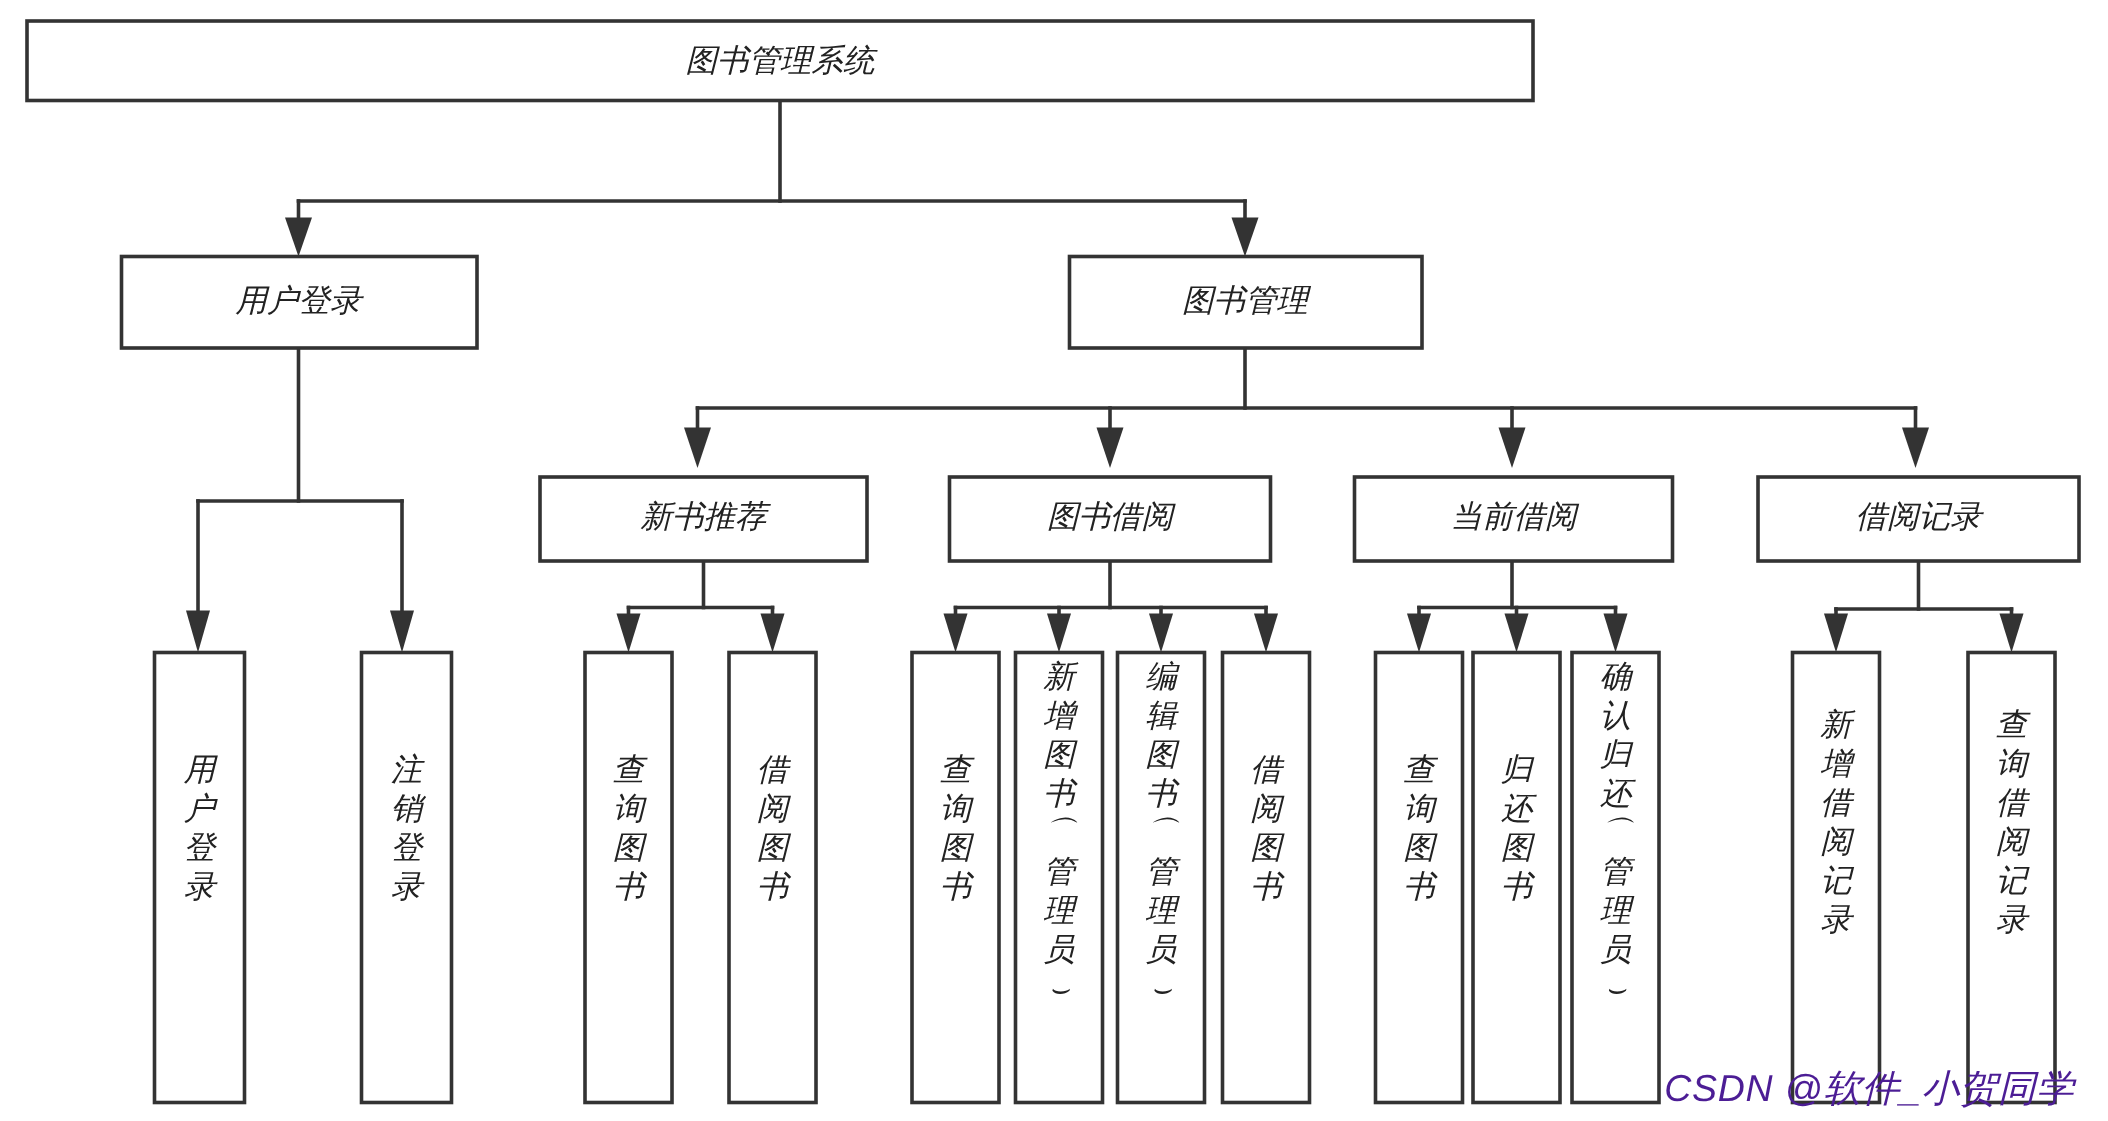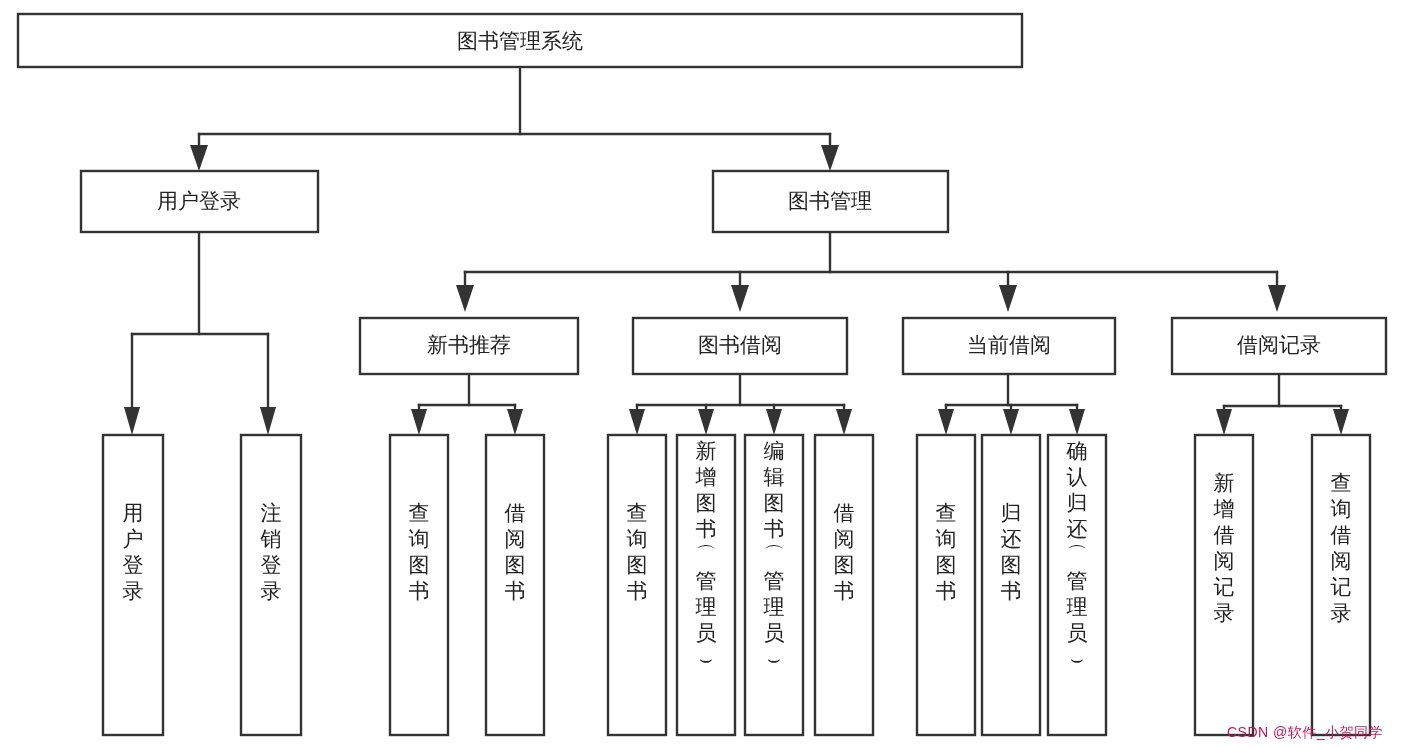--- a/index.html
+++ b/index.html
@@ -11,20 +11,21 @@
     width: 1405px;
     height: 747px;
     font-family: "Liberation Sans", "DejaVu Sans", sans-serif;
     overflow: hidden;
     position: relative;
   }
   #diagram-root {
     position: relative;
     width: 1393px;
     height: 747px;
+    font-style: italic;
   }
   svg.diagram-canvas {
     position: absolute;
     top: 0;
     left: 0;
     width: 1405px;
     height: 747px;
     display: block;
   }
   .node-box {
@@ -53,22 +54,22 @@
     fill: #222222;
     font-family: "Liberation Sans", "DejaVu Sans", sans-serif;
     font-size: 21px;
     text-anchor: middle;
   }
   .watermark {
     position: absolute;
     right: 10px;
     bottom: 5px;
     font-family: "Liberation Sans", "DejaVu Sans", sans-serif;
-    font-size: 14px;
-    color: #be185d;
+    font-size: 25px;
+    color: #4c1d95;
     white-space: nowrap;
     letter-spacing: 0.5px;
   }
 </style>
 </head>
 <body>
 
 <div id="diagram-root">
 
   <svg class="diagram-canvas" viewBox="0 0 1405 747" xmlns="http://www.w3.org/2000/svg">

